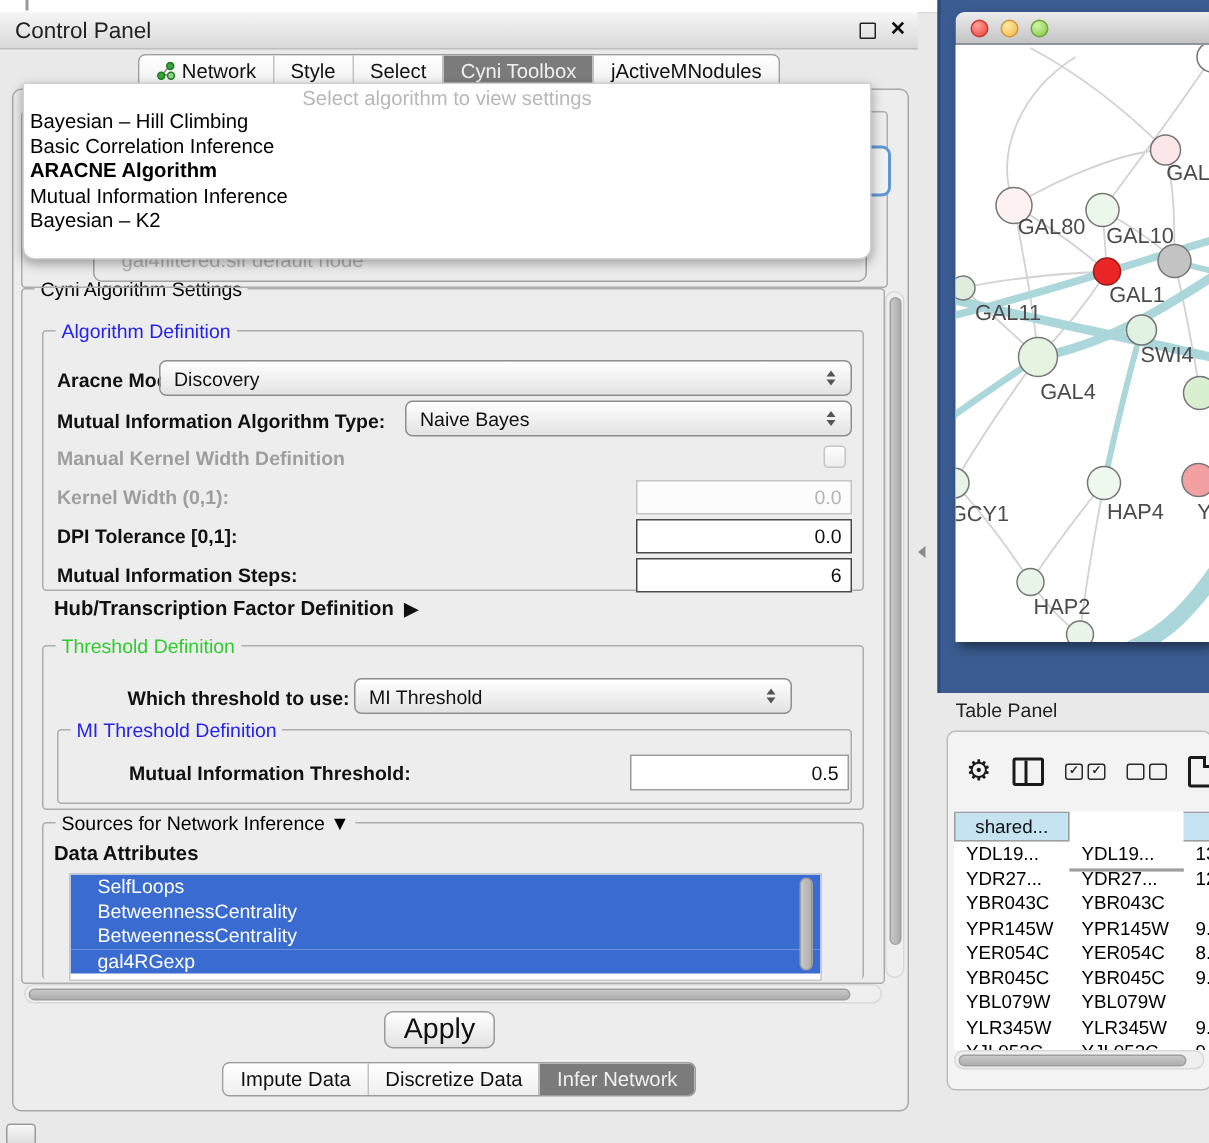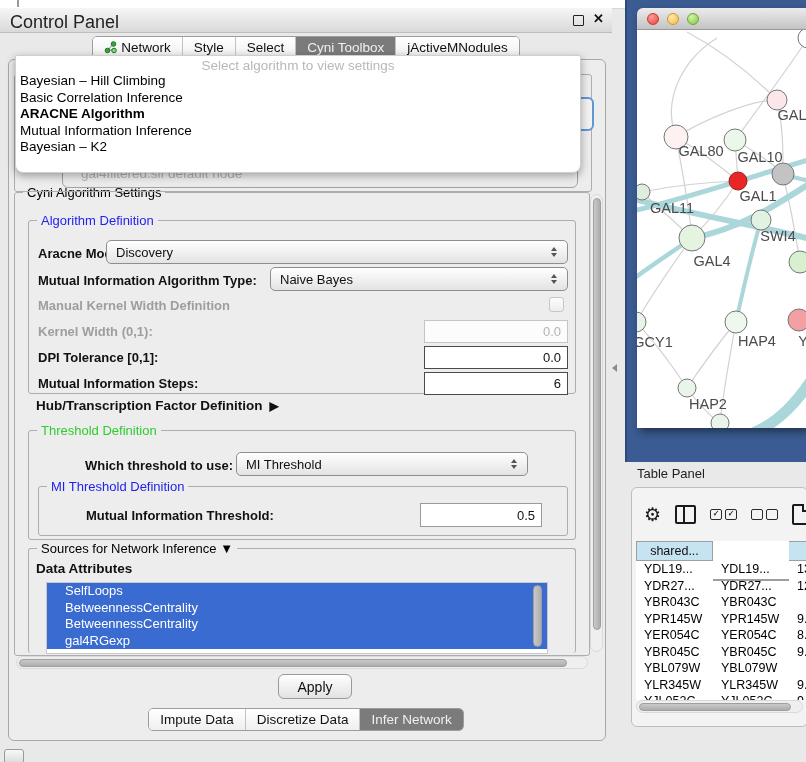--- a/index.html
+++ b/index.html
@@ -6,21 +6,21 @@
   body{width:806px;height:762px;position:relative;overflow:hidden;
        background:#e9e9e9;font-family:"Liberation Sans",sans-serif;
        -webkit-font-smoothing:antialiased;}
   .abs{position:absolute;}
   
   .top-strip{left:0;top:0;width:806px;height:8px;background:#ffffff;border-bottom:1px solid #d6d6d6;}
   .top-tick{left:17px;top:0;width:2px;height:7px;background:#9a9a9a;}
   
   .ctrl-titlebar{left:0;top:8px;width:612px;height:24px;
      background:linear-gradient(#f6f6f6,#d9d9d9);border-bottom:1px solid #bdbdbd;}
-  .ctrl-title{position:absolute;left:10px;top:4px;font-size:18px;color:#222;}
+  .ctrl-title{position:absolute;left:10px;top:4px;font-size:15px;color:#222;}
   .float-btn{position:absolute;right:28px;top:7px;width:9px;height:9px;border:1.5px solid #222;border-radius:1px;}
   .close-btn{position:absolute;right:8px;top:3px;font-size:13px;font-weight:bold;color:#111;cursor:default;}
   
   .tabbar{left:0;top:36px;width:612px;height:23px;display:flex;justify-content:center;}
   .tabgroup{display:flex;border:1px solid #9d9d9d;border-radius:5px;overflow:hidden;height:21px;background:#fff;}
   .tab{display:flex;align-items:center;gap:4px;padding:0 11px;font-size:13.5px;color:#111;
        background:linear-gradient(#ffffff,#efefef);border-left:1px solid #c2c2c2;cursor:default;}
   .tab:first-child{border-left:none;}
   .tab.active{background:#7b7b7b;color:#f0f0f0;}
   .net-icon{width:13px;height:13px;display:inline-block;}
@@ -67,21 +67,21 @@
   
   .listbox{position:absolute;background:#ffffff;border:1px solid #c9c9c9;overflow:hidden;}
   .list-item{font-size:13px;height:16.5px;line-height:16.5px;padding-left:18px;color:#000;cursor:default;}
   .list-item.sel{background:#3a6bd0;color:#ffffff;}
   
   .sb-track-v{position:absolute;background:#efefef;border:1px solid #d9d9d9;border-radius:7px;box-sizing:border-box;}
   .sb-thumb-v{position:absolute;background:linear-gradient(90deg,#c9c9c9,#adadad);border:1px solid #9f9f9f;border-radius:6px;box-sizing:border-box;}
   .sb-track-h{position:absolute;background:#efefef;border:1px solid #d9d9d9;border-radius:7px;box-sizing:border-box;}
   .sb-thumb-h{position:absolute;background:linear-gradient(#c9c9c9,#adadad);border:1px solid #9f9f9f;border-radius:6px;box-sizing:border-box;}
   
-  .apply-btn{position:absolute;left:278px;top:674px;width:72px;height:23px;font-size:14px;color:#111;
+  .apply-btn{position:absolute;left:256px;top:674px;width:72px;height:23px;font-size:19px;color:#111;
      background:linear-gradient(#ffffff,#e2e2e2);border:1px solid #9a9a9a;border-radius:6px;
      display:flex;align-items:center;justify-content:center;cursor:default;}
   .bottom-tabbar{left:0;top:708px;width:612px;height:22px;display:flex;justify-content:center;}
   
   .mini-btn{left:4px;top:749px;width:18px;height:13px;border:1px solid #9a9a9a;border-radius:3px;
      background:linear-gradient(#f8f8f8,#dcdcdc);}
   
   .splitter-arrow{left:612px;top:364px;width:0;height:0;border-top:4px solid transparent;
      border-bottom:4px solid transparent;border-right:5px solid #8b8b8b;}
   
@@ -229,21 +229,21 @@
   <span class="val">MI Threshold</span>
   <span class="stepper">
       <i class="up"></i>
       <i class="dn"></i>
     </span>
 </div>
 <div class="abs group" style="left:38px;top:486px;width:528px;height:48px;">
   <span class="legend blue">MI Threshold Definition</span>
 </div>
 <span class="lbl" style="left:46px;top:508px;margin-left:40px;">Mutual Information Threshold:</span>
-<input class="field" style="left: 420px; top: 503px; width: 122px; height: 24px;" readonly="" value="0.5">
+<input class="field" style="left: 420px; top: 503px; width: 146px; height: 24px;" readonly="" value="0.5">
 
 <div class="abs group" style="left:28px;top:548px;width:546px;height:104px;border-bottom:none;">
   <span class="legend">
     <span>Sources for Network Inference</span>
     <span>▼</span>
   </span>
 </div>
 <span class="lbl" style="left:36px;top:561px;font-size:13.5px;">Data Attributes</span>
 <div class="listbox" style="left:46px;top:582px;width:500px;height:70px;" id="attr-list">
     <div class="list-item sel">SelfLoops</div>

